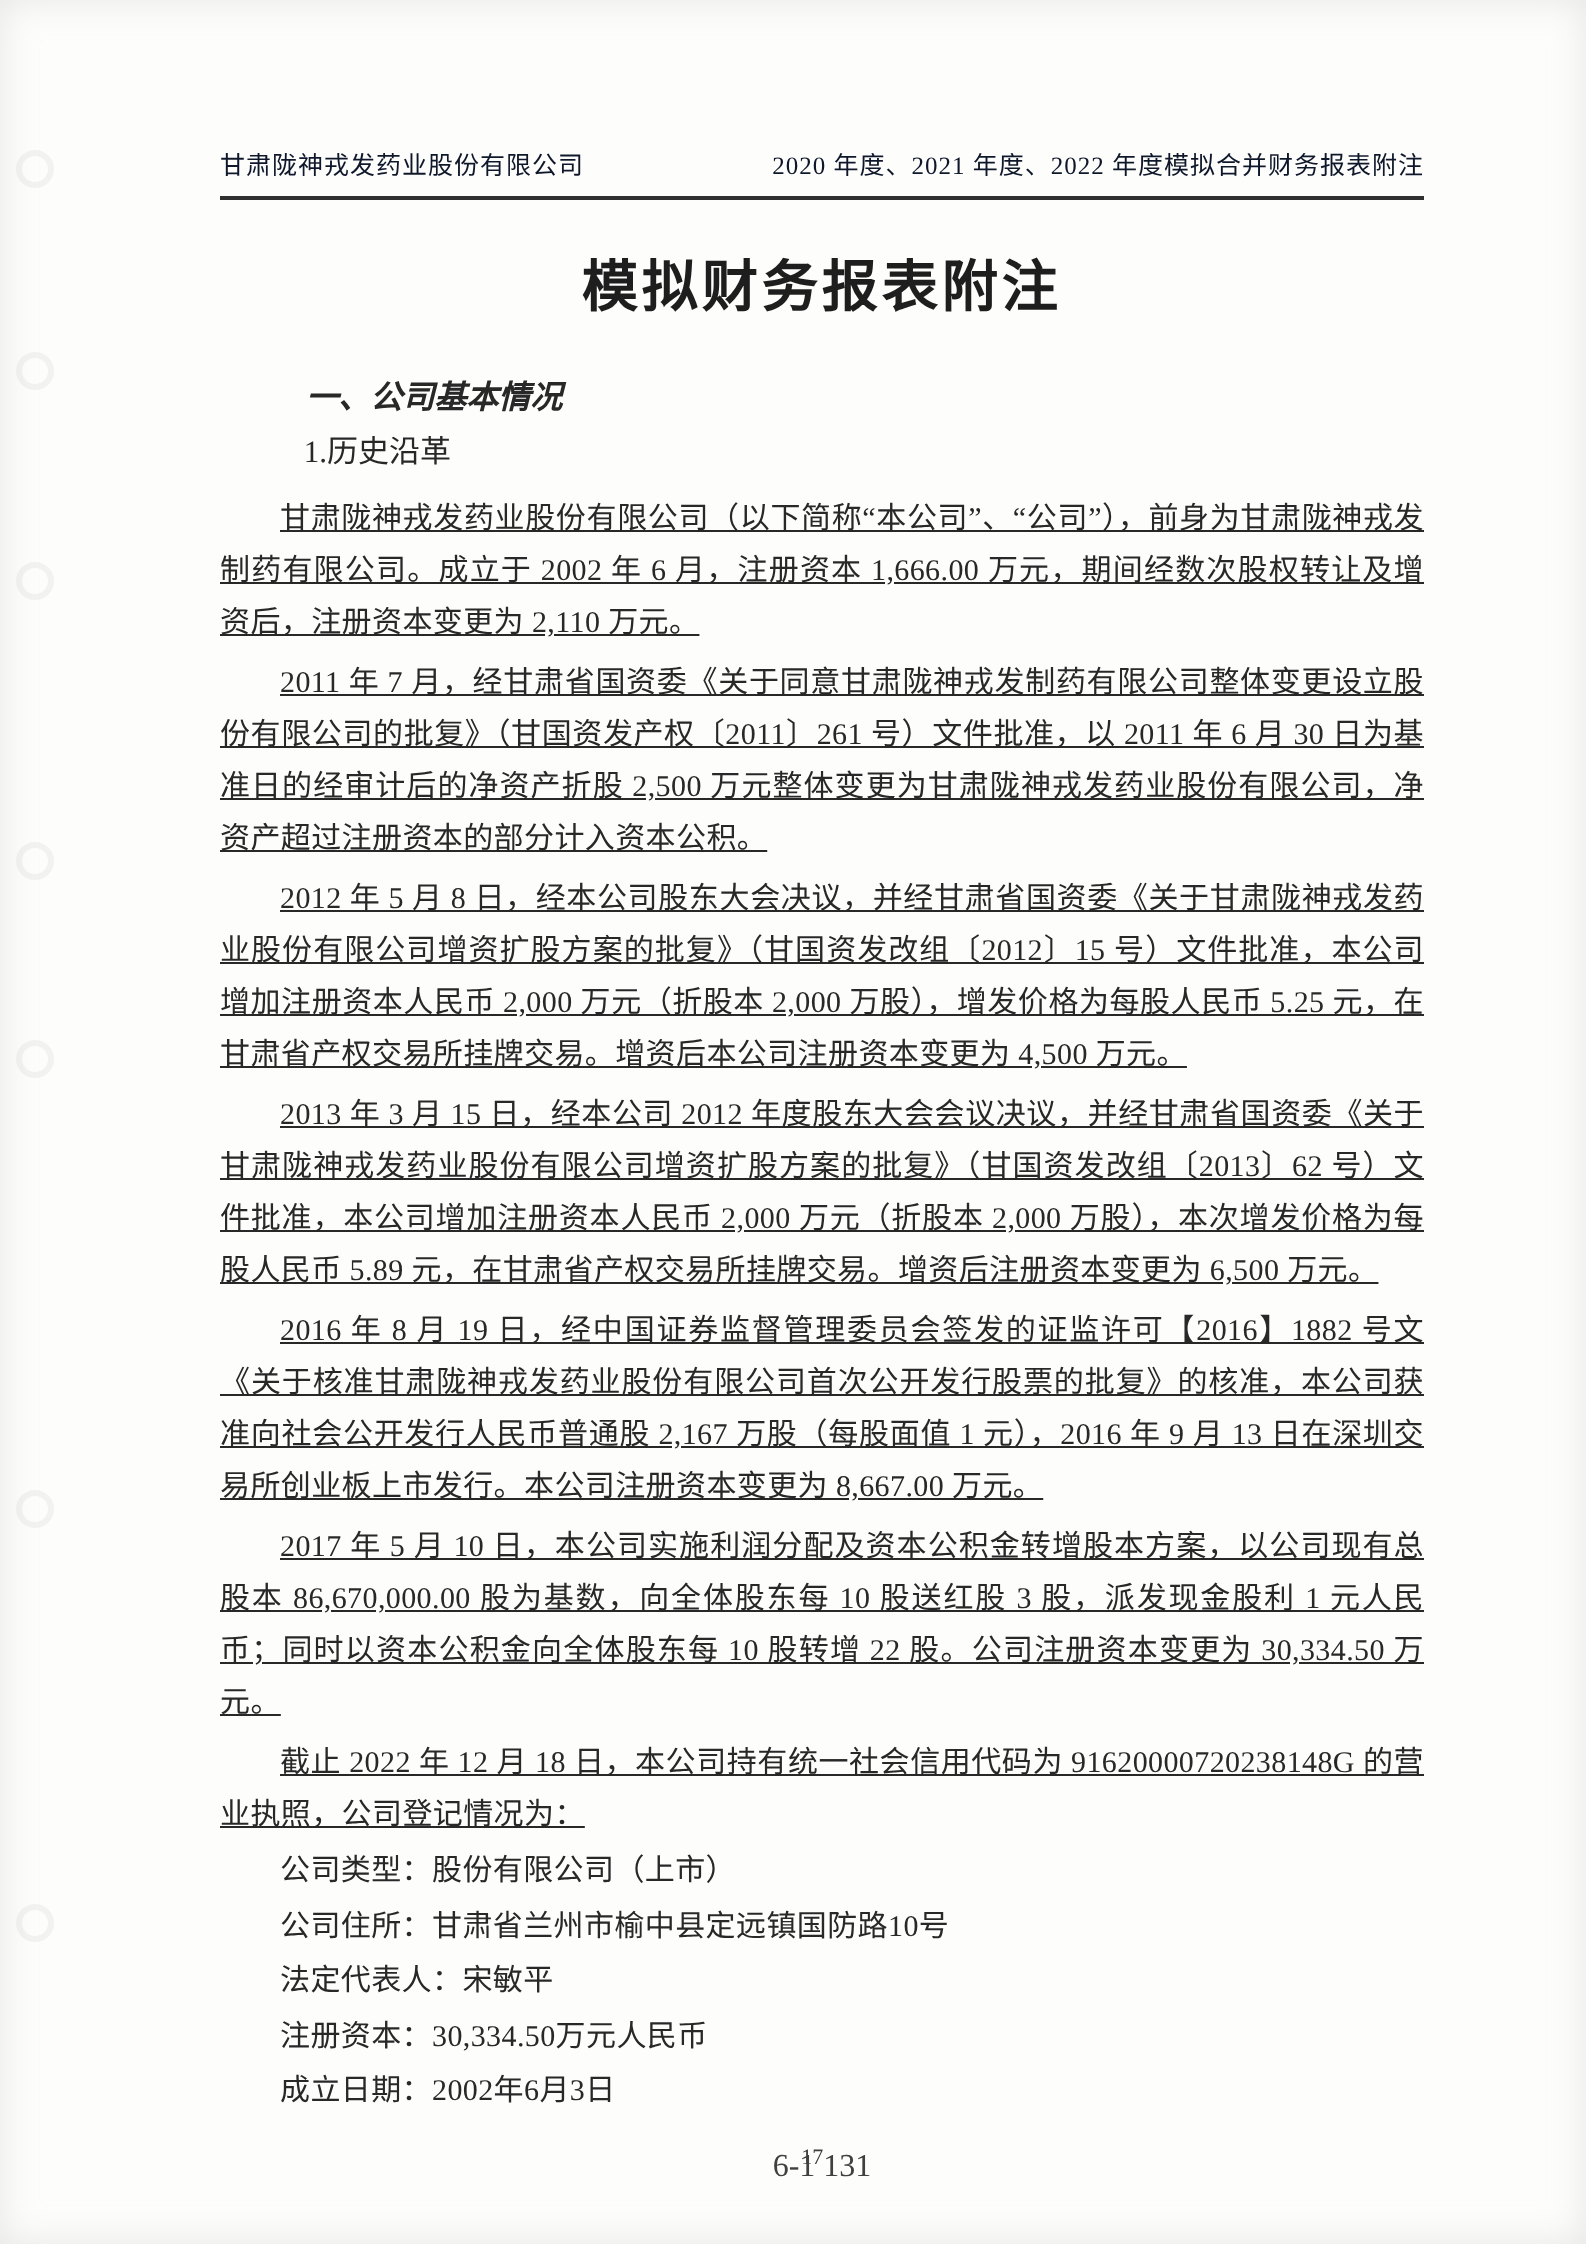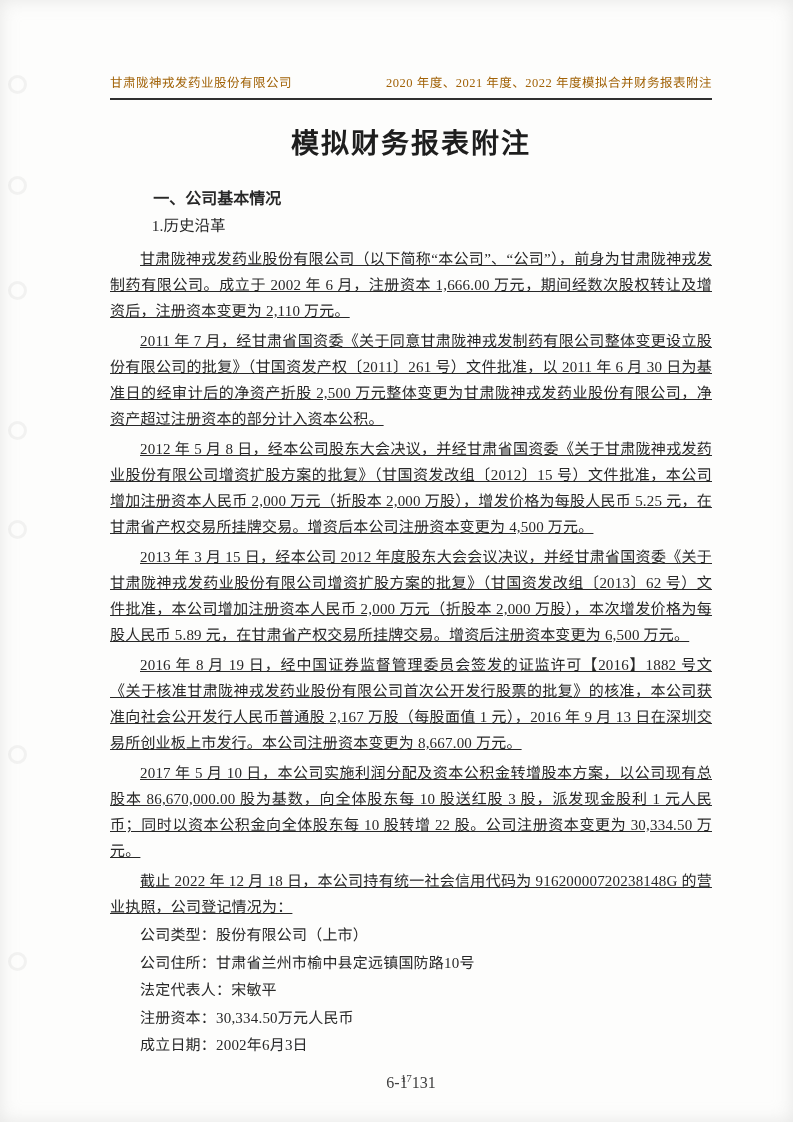--- a/index.html
+++ b/index.html
@@ -33,37 +33,38 @@
     width: 602px;
   }
   .doc-header {
     display: flex;
     justify-content: space-between;
     align-items: flex-end;
     font-size: 12.5px;
     letter-spacing: 0.5px;
     padding-bottom: 7px;
     border-bottom: 2px solid #303030;
-    color: #a16207;
+    color: #0f172a;
   }
   .doc-title {
     text-align: center;
     font-size: 28px;
     font-weight: bold;
     letter-spacing: 2px;
     margin-top: 21px;
     color: #1e1e1e;
     font-family: Liberation Mono, monospace;
   }
   .headings { margin-top: 24px; }
   .h-lvl1 {
     font-size: 16px;
     font-weight: bold;
     text-indent: 2.7em;
     line-height: 27px;
+    font-style: italic;
   }
   .h-lvl2 {
     font-size: 16px;
     font-weight: bold;
     text-indent: 2.4em;
     line-height: 27px;
   }
   .h-lvl3 {
     font-size: 15.5px;
     font-weight: normal;

